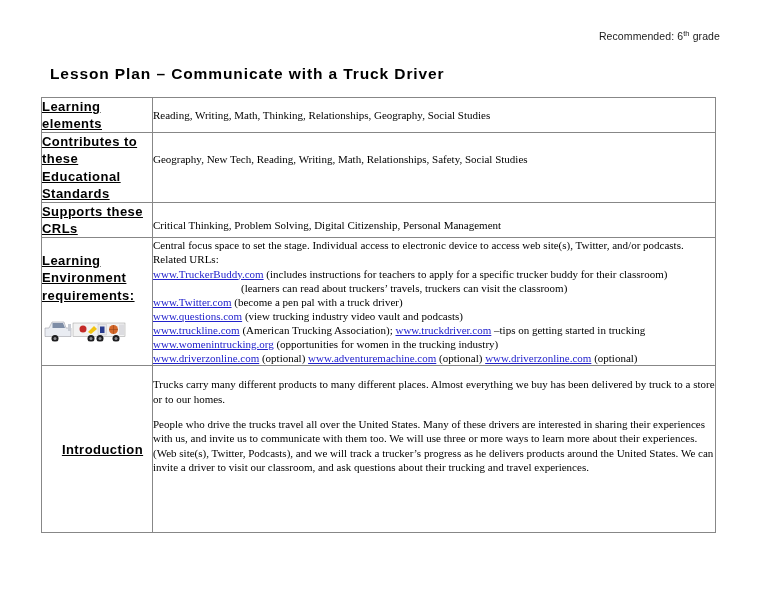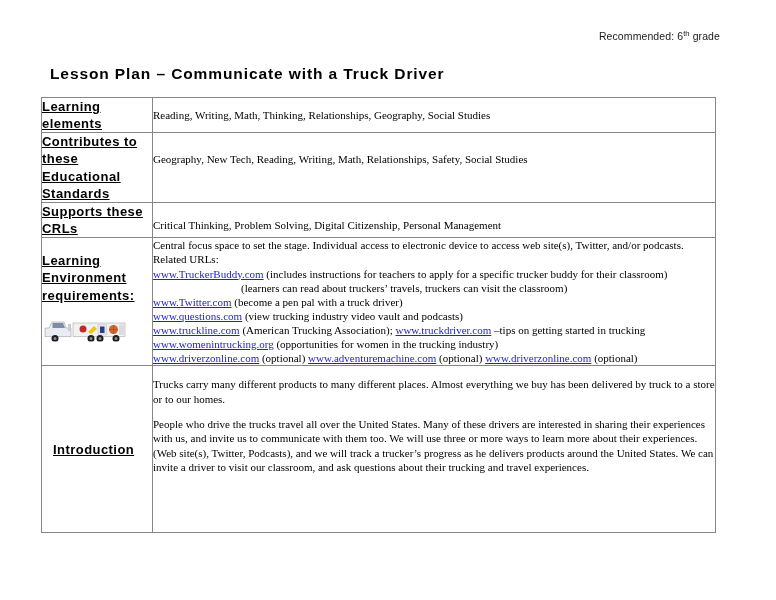--- a/index.html
+++ b/index.html
@@ -80,21 +80,21 @@
   }
   
   tr.r-learning td { height: 22px; }
   tr.r-learning td.content-cell { padding-top: 10px; }
   tr.r-contributes td.content-cell { padding-top: 19px; }
   tr.r-crl td.content-cell { padding-top: 15px; }
   tr.r-env td.label-cell { padding-top: 14px; }
   tr.r-intro td.content-cell { padding-top: 11px; }
   tr.r-intro td.label-cell {
     vertical-align: middle;
-    text-align: left;
+    text-align: center;
     padding-left: 11px;
     margin-top: 40px;
   }
 
   .env-lines p,
   .intro-body p {
     margin: 0;
   }
   .intro-body p + p {
     margin-top: 11px;

